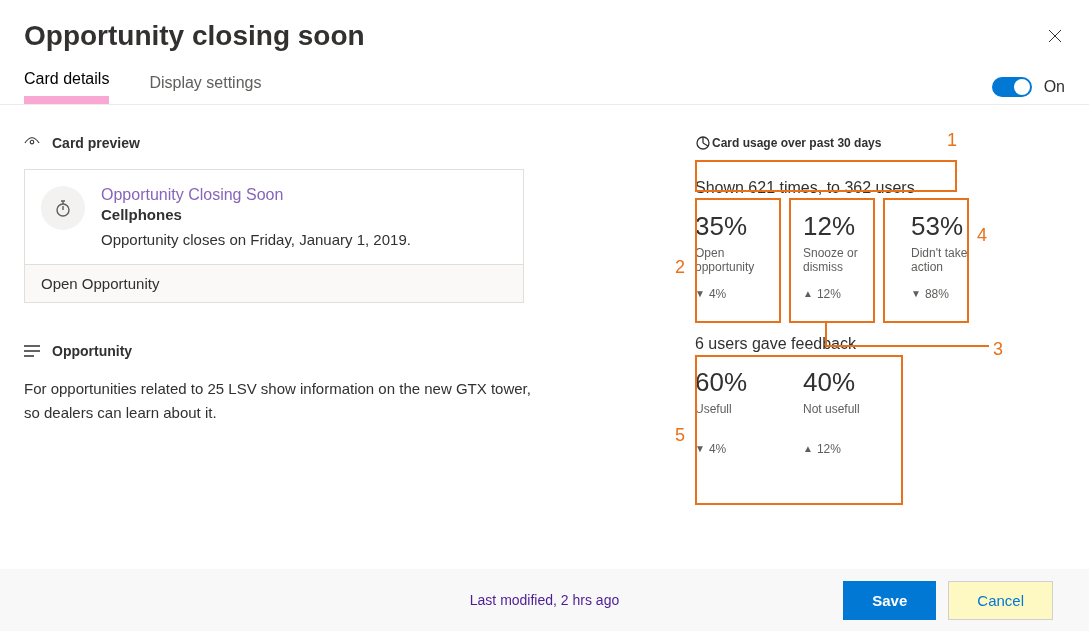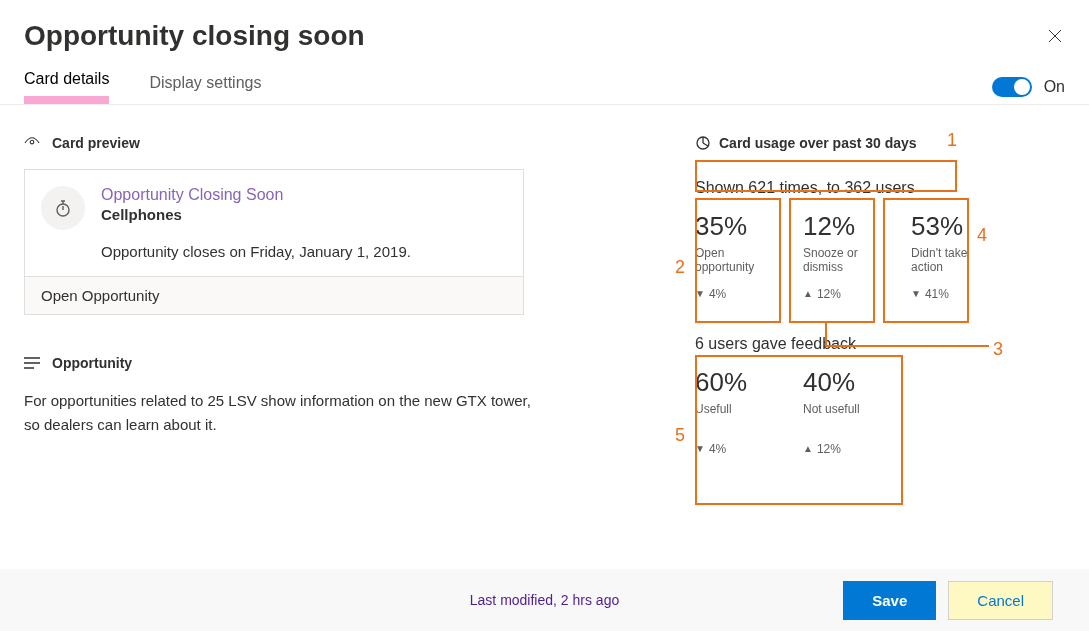--- a/index.html
+++ b/index.html
@@ -15,26 +15,26 @@
     .toggle-knob { position:absolute; right:2px; top:2px; width:16px; height:16px; background:#fff; border-radius:50%; }
     .content { display:flex; padding:30px 24px 0; gap:60px; }
     .left { flex:1; }
     .right { width:370px; position:relative; }
     .sect-head { display:flex; align-items:center; gap:12px; margin-bottom:18px; font-size:14px; font-weight:600; }
     .icon { width:16px; height:16px; display:inline-flex; align-items:center; justify-content:center; }
     .card-preview { border:1px solid #e1dfdd; width:500px; }
     .cp-body { padding:16px; display:flex; gap:16px; }
     .cp-circle { width:44px; height:44px; border-radius:50%; background:#f3f2f1; display:flex; align-items:center; justify-content:center; }
     .cp-title { color:#8764b8; font-size:16px; margin-bottom:2px; }
-    .cp-sub { font-weight:600; font-size:15px; margin-bottom:20px; }
+    .cp-sub { font-weight:600; font-size:15px; margin-bottom:8px; }
     .cp-text { font-size:15px; color:#323130; }
     .cp-action { background:#faf9f8; border-top:1px solid #e1dfdd; padding:10px 16px; font-size:15px; cursor:pointer; }
     .desc-sect { margin-top:40px; }
     .desc-text { font-size:15px; color:#323130; line-height:1.6; max-width:520px; margin-top:10px; }
-    .usage-sect-head { display:flex; align-items:center; gap:8px; font-size:14px; font-weight:600; }
+    .usage-sect-head { display:flex; align-items:center; gap:1px; font-size:12px; font-weight:600; }
     .shown { font-size:16px; margin:28px 0 14px; }
     .stat-row { display:flex; gap:28px; margin-bottom:34px; }
     .stat { width:80px; }
     .stat-pct { font-size:26px; font-weight:400; }
     .stat-label { font-size:12px; color:#605e5c; margin:4px 0 12px; min-height:28px; line-height:1.2; }
     .stat-trend { font-size:12px; color:#605e5c; display:flex; align-items:center; gap:4px; }
     .tri { font-size:10px; }
     .feedback-title { font-size:16px; margin-bottom:14px; }
     .hl { position:absolute; border:2px solid #e8711c; pointer-events:none; }
     .hl-label { position:absolute; color:#e8711c; font-size:18px; }
@@ -135,21 +135,21 @@
         <div class="stat-trend">
             <span class="tri">▲</span>
             <span>12%</span>
           </div>
       </div>
       <div class="stat">
         <div class="stat-pct">53%</div>
         <div class="stat-label">Didn't take action</div>
         <div class="stat-trend">
             <span class="tri">▼</span>
-            <span>41%</span>
+            <span>88%</span>
           </div>
       </div>
     </div>
     <div class="feedback-title">6 users gave feedback</div>
     <div class="stat-row">
       <div class="stat">
         <div class="stat-pct">60%</div>
         <div class="stat-label">Usefull</div>
         <div class="stat-trend">
             <span class="tri">▼</span>

